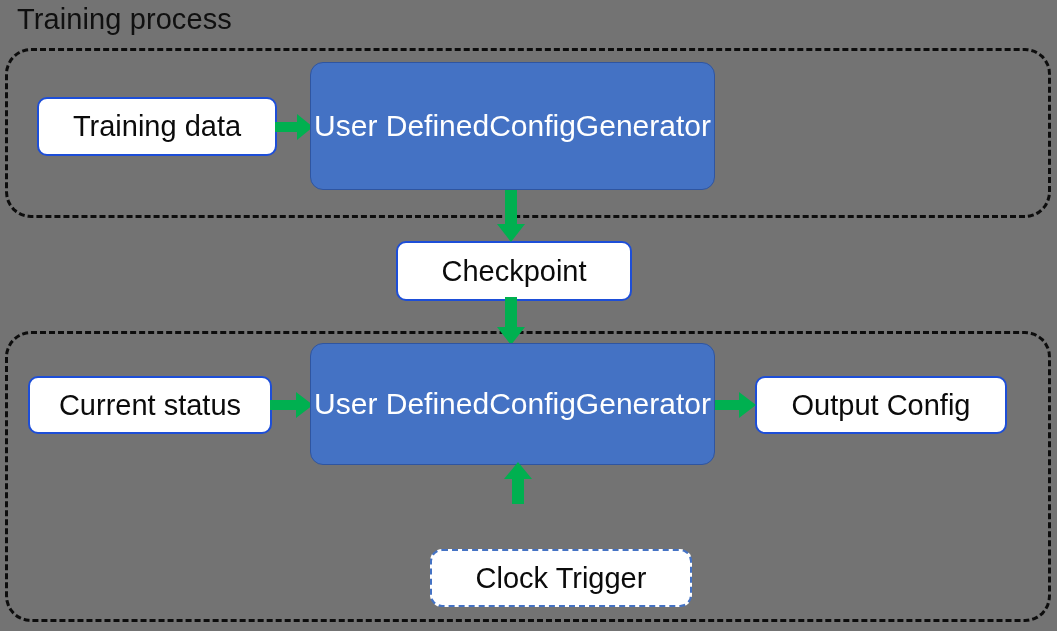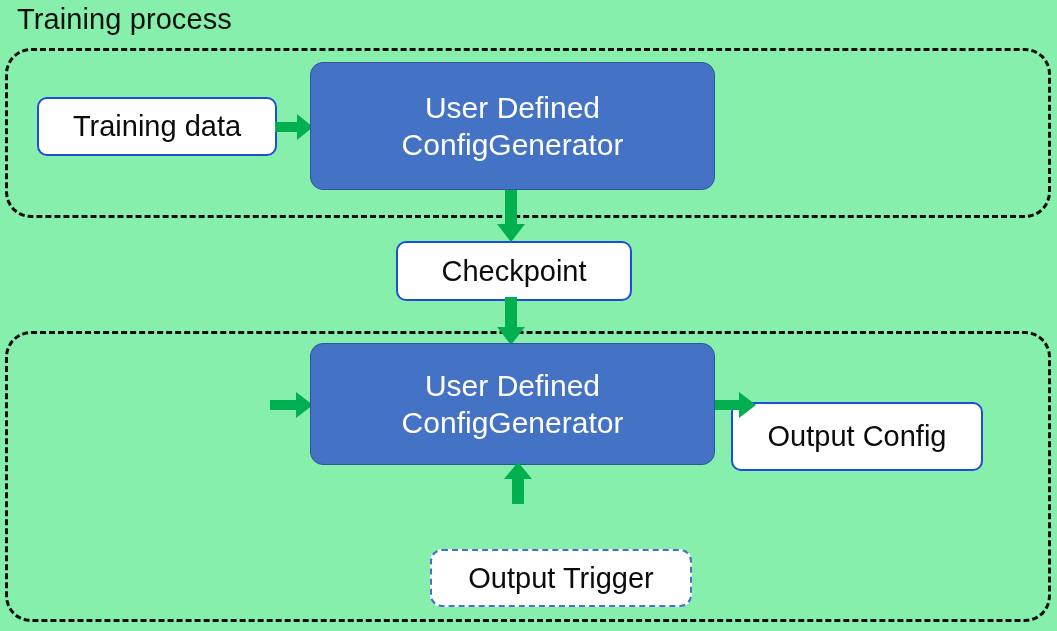--- a/index.html
+++ b/index.html
@@ -9,21 +9,21 @@
     background: #ffffff;
   }
   body {
     font-family: "Liberation Sans", "DejaVu Sans", sans-serif;
     -webkit-font-smoothing: antialiased;
   }
   #canvas {
     position: relative;
     width: 1057px;
     height: 631px;
-    background: #86efac;
+    background: #737373;
     overflow: hidden;
   }
 
   
   .section-title {
     position: absolute;
     font-size: 29px;
     line-height: 1;
     color: #101010;
     white-space: nowrap;
@@ -55,21 +55,21 @@
     align-items: center;
     justify-content: center;
     color: #0b0b0b;
     font-size: 29px;
     line-height: 1.05;
     white-space: nowrap;
   }
   #training-data-box { left: 37px;  top: 97px;  width: 240px; height: 59px; }
   #checkpoint-box    { left: 396px; top: 241px; width: 236px; height: 60px; }
   #current-status-box{ left: 28px;  top: 376px; width: 244px; height: 58px; }
-  #output-config-box { left: 731px; top: 376px; width: 252px; height: 69px; margin-top: 26px; }
+  #output-config-box { left: 755px; top: 376px; width: 252px; height: 58px; }
 
   
   .trigger-box {
     position: absolute;
     box-sizing: border-box;
     background: #ffffff;
     border: 2px dashed #4472C4;
     border-radius: 12px;
     display: flex;
     align-items: center;
@@ -83,21 +83,21 @@
   #clock-trigger-box { left: 430px; top: 549px; width: 262px; height: 58px; z-index: 4; }
 
   
   .proc-box {
     position: absolute;
     box-sizing: border-box;
     background: #4472C4;
     border: 1px solid #2f55a0;
     border-radius: 13px;
     display: flex;
-    flex-direction: column;
+    flex-direction: row;
     align-items: center;
     justify-content: center;
     color: #ffffff;
     font-size: 30px;
     line-height: 1.24;
     text-align: center;
     z-index: 5;
   }
   #train-generator-box { left: 310px; top: 62px;  width: 405px; height: 128px; }
   #infer-generator-box { left: 310px; top: 343px; width: 405px; height: 122px; }
@@ -146,20 +146,21 @@
   </div>
 
   <div class="node-box" id="checkpoint-box">Checkpoint</div>
 
   <div class="arrow" id="arrow-checkpoint-to-generator">
     <svg width="30" height="50" viewBox="0 0 30 50">
       <path d="M9 0 L21 0 L21 30 L29 30 L15 48 L1 30 L9 30 Z" fill="#00B050"></path>
     </svg>
   </div>
 
+  <div class="node-box" id="current-status-box">Current status</div>
 
   <div class="arrow" id="arrow-status-to-generator">
     <svg width="45" height="30" viewBox="0 0 45 30">
       <path d="M0 10 L26 10 L26 2 L43 15 L26 28 L26 20 L0 20 Z" fill="#00B050"></path>
     </svg>
   </div>
 
   <div class="proc-box" id="infer-generator-box">
     <span class="proc-line">User Defined</span>
     <span class="proc-line">ConfigGenerator</span>
@@ -173,15 +174,15 @@
 
   <div class="node-box" id="output-config-box">Output Config</div>
 
   <div class="arrow" id="arrow-trigger-to-generator">
     <svg width="30" height="42" viewBox="0 0 30 42">
       <path d="M15 0 L29 17 L21 17 L21 42 L9 42 L9 17 L1 17 Z" fill="#00B050"></path>
     </svg>
   </div>
 
 
-  <div class="trigger-box" id="clock-trigger-box">Output Trigger</div>
+  <div class="trigger-box" id="clock-trigger-box">Clock Trigger</div>
 
 </div>
 
 </body></html>

